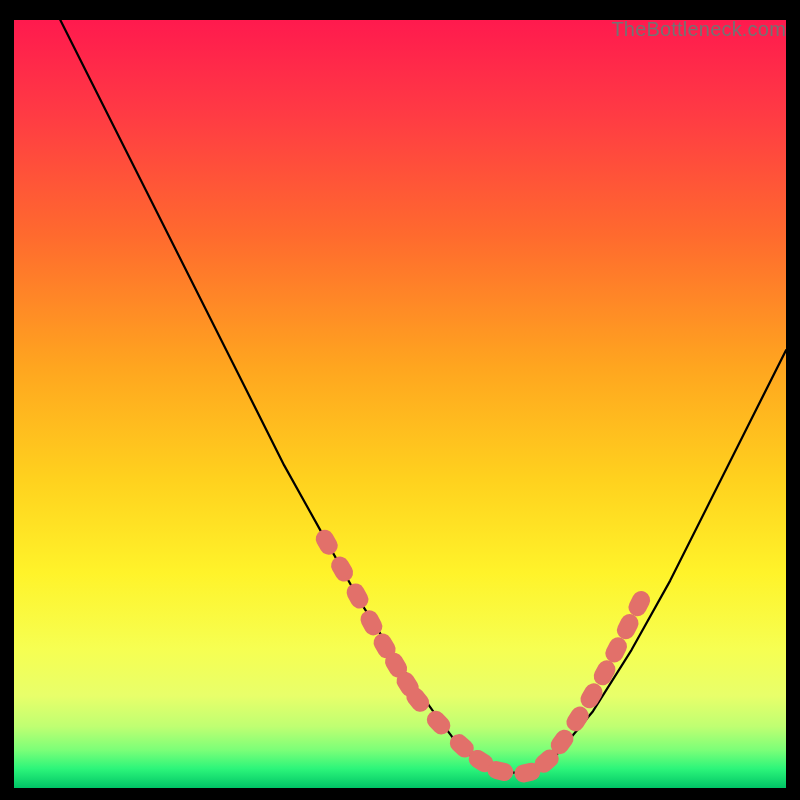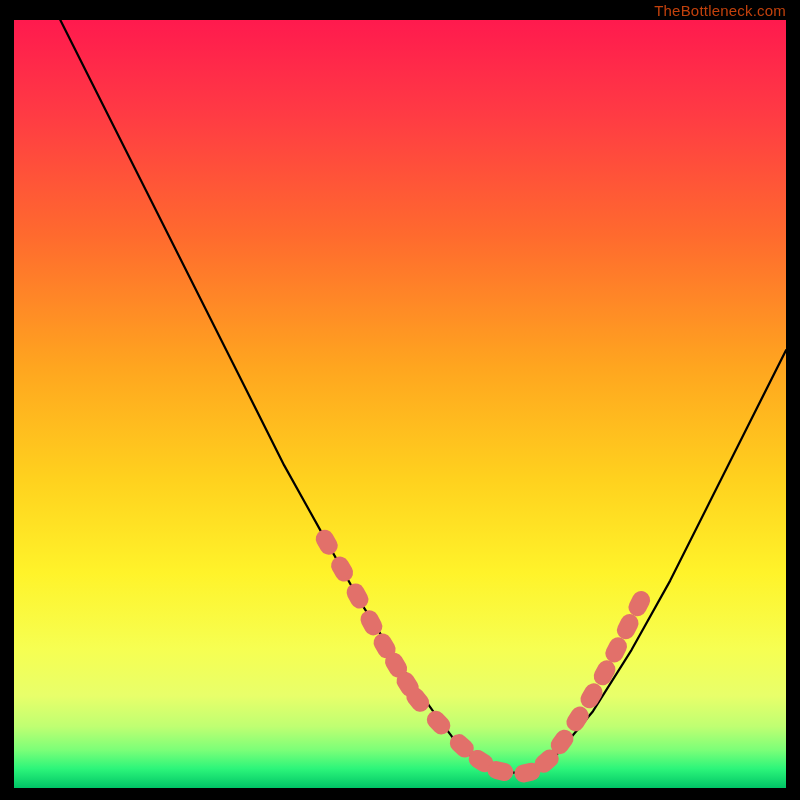--- a/index.html
+++ b/index.html
@@ -21,24 +21,24 @@
   }
   .plot {
     position: absolute;
     left: 0;
     top: 0;
     width: 772px;
     height: 768px;
   }
   .watermark {
     position: absolute;
-    top: 2px;
+    top: 18px;
     right: 14px;
-    color: #c2410c;
-    font-size: 15px;
+    color: #737373;
+    font-size: 20px;
     font-weight: 500;
     letter-spacing: 0.2px;
   }
 </style>
 </head>
 <body>
 
 <div class="frame">
   <svg class="plot" viewBox="0 0 772 768" preserveAspectRatio="none">
     <defs>

